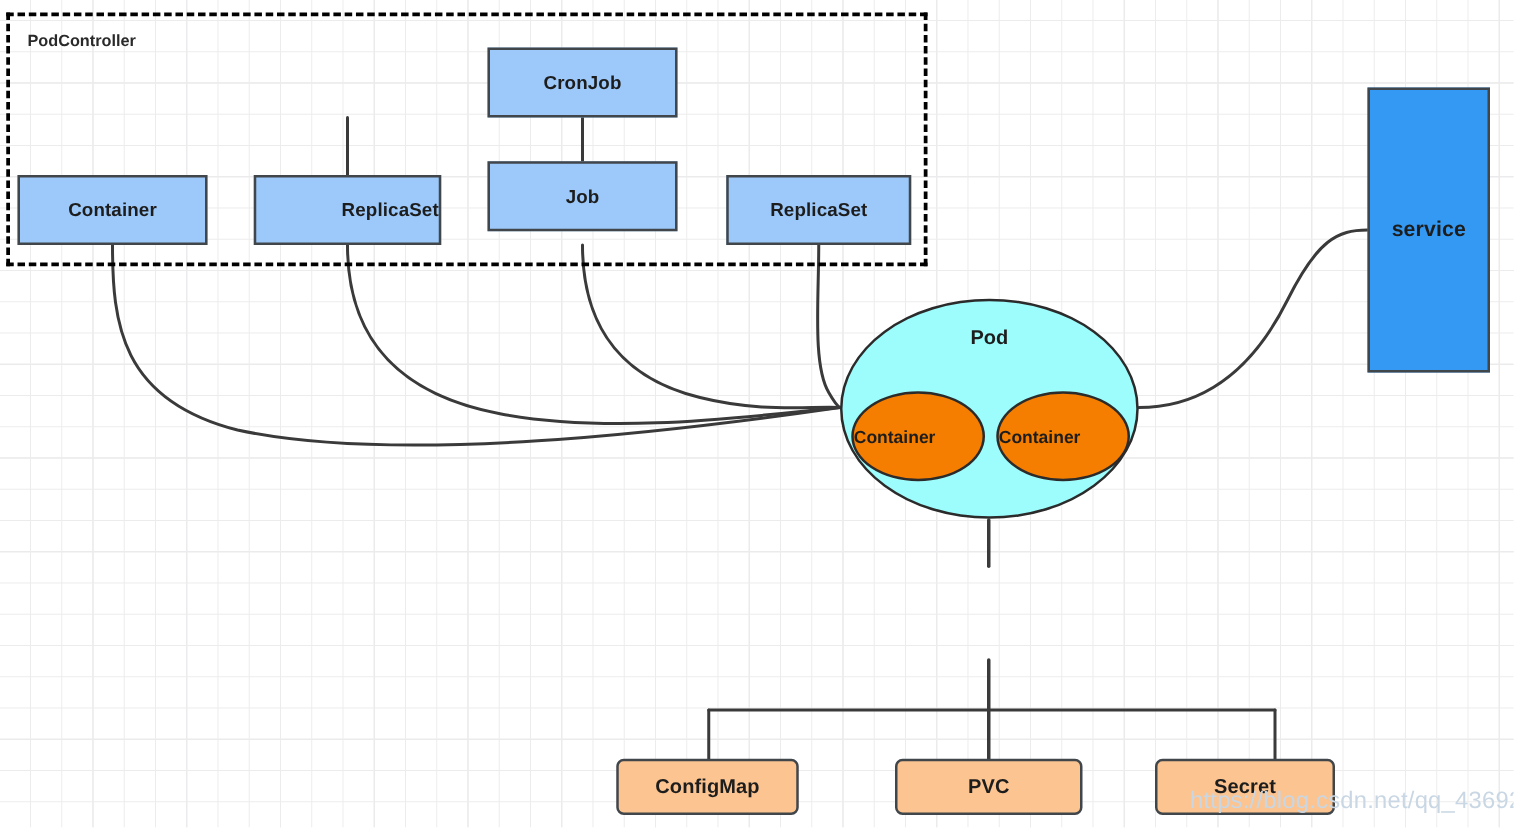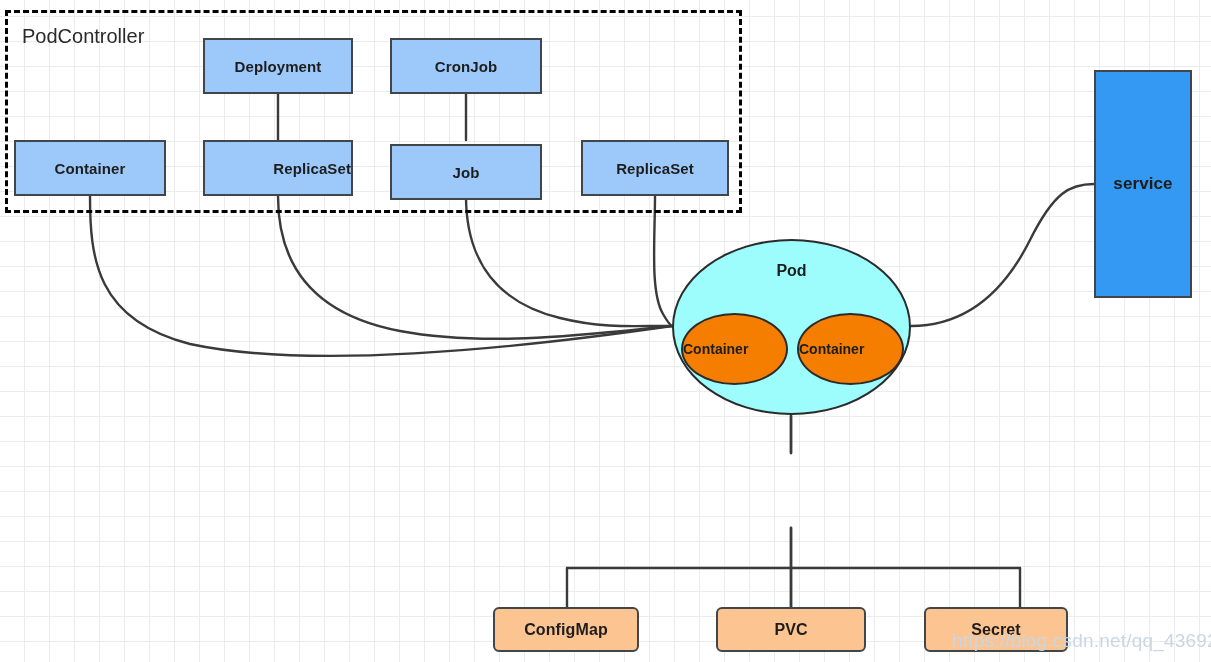--- a/index.html
+++ b/index.html
@@ -37,22 +37,22 @@
 
   
   .group-box {
     position: absolute;
     border: 3px dashed #000000;
     background: transparent;
     box-sizing: border-box;
   }
   .group-label {
     position: absolute;
-    font-size: 20px;
-    font-weight: 400;
+    font-size: 13px;
+    font-weight: 700;
     color: #2a2a2a;
     white-space: nowrap;
   }
 
   
   .node {
     position: absolute;
     box-sizing: border-box;
     display: flex;
     align-items: center;
@@ -161,33 +161,30 @@
       <path d="M1020,568 L1020,607"></path>
       <path d="M567,568 L1020,568"></path>
     </g>
   </svg>
 
   <div class="layer" id="nodes">
 
     <div class="group-box" style="left:5px; top:10px; width:737px; height:203px;"></div>
     <div class="group-label" style="left:22px; top:25px;">PodController</div>
 
-    <div class="node rect-blue" style="left:203px; top:38px; width:150px; height:56px;">
-      <span>Deployment</span>
-    </div>
     <div class="node rect-blue" style="left:390px; top:38px; width:152px; height:56px;">
       <span>CronJob</span>
     </div>
     <div class="node rect-blue" style="left:14px; top:140px; width:152px; height:56px;">
       <span>Container</span>
     </div>
     <div class="node rect-blue" style="left:203px; top:140px; width:150px; height:56px;justify-content:flex-end;">
       <span>ReplicaSet</span>
     </div>
-    <div class="node rect-blue" style="left:390px; top:144px; width:152px; height:56px;">
+    <div class="node rect-blue" style="left:390px; top:129px; width:152px; height:56px;">
       <span>Job</span>
     </div>
     <div class="node rect-blue" style="left:581px; top:140px; width:148px; height:56px;">
       <span>ReplicaSet</span>
     </div>
 
     <div class="node rect-service" style="left:1094px; top:70px; width:98px; height:228px;">
       <span>service</span>
     </div>
 

